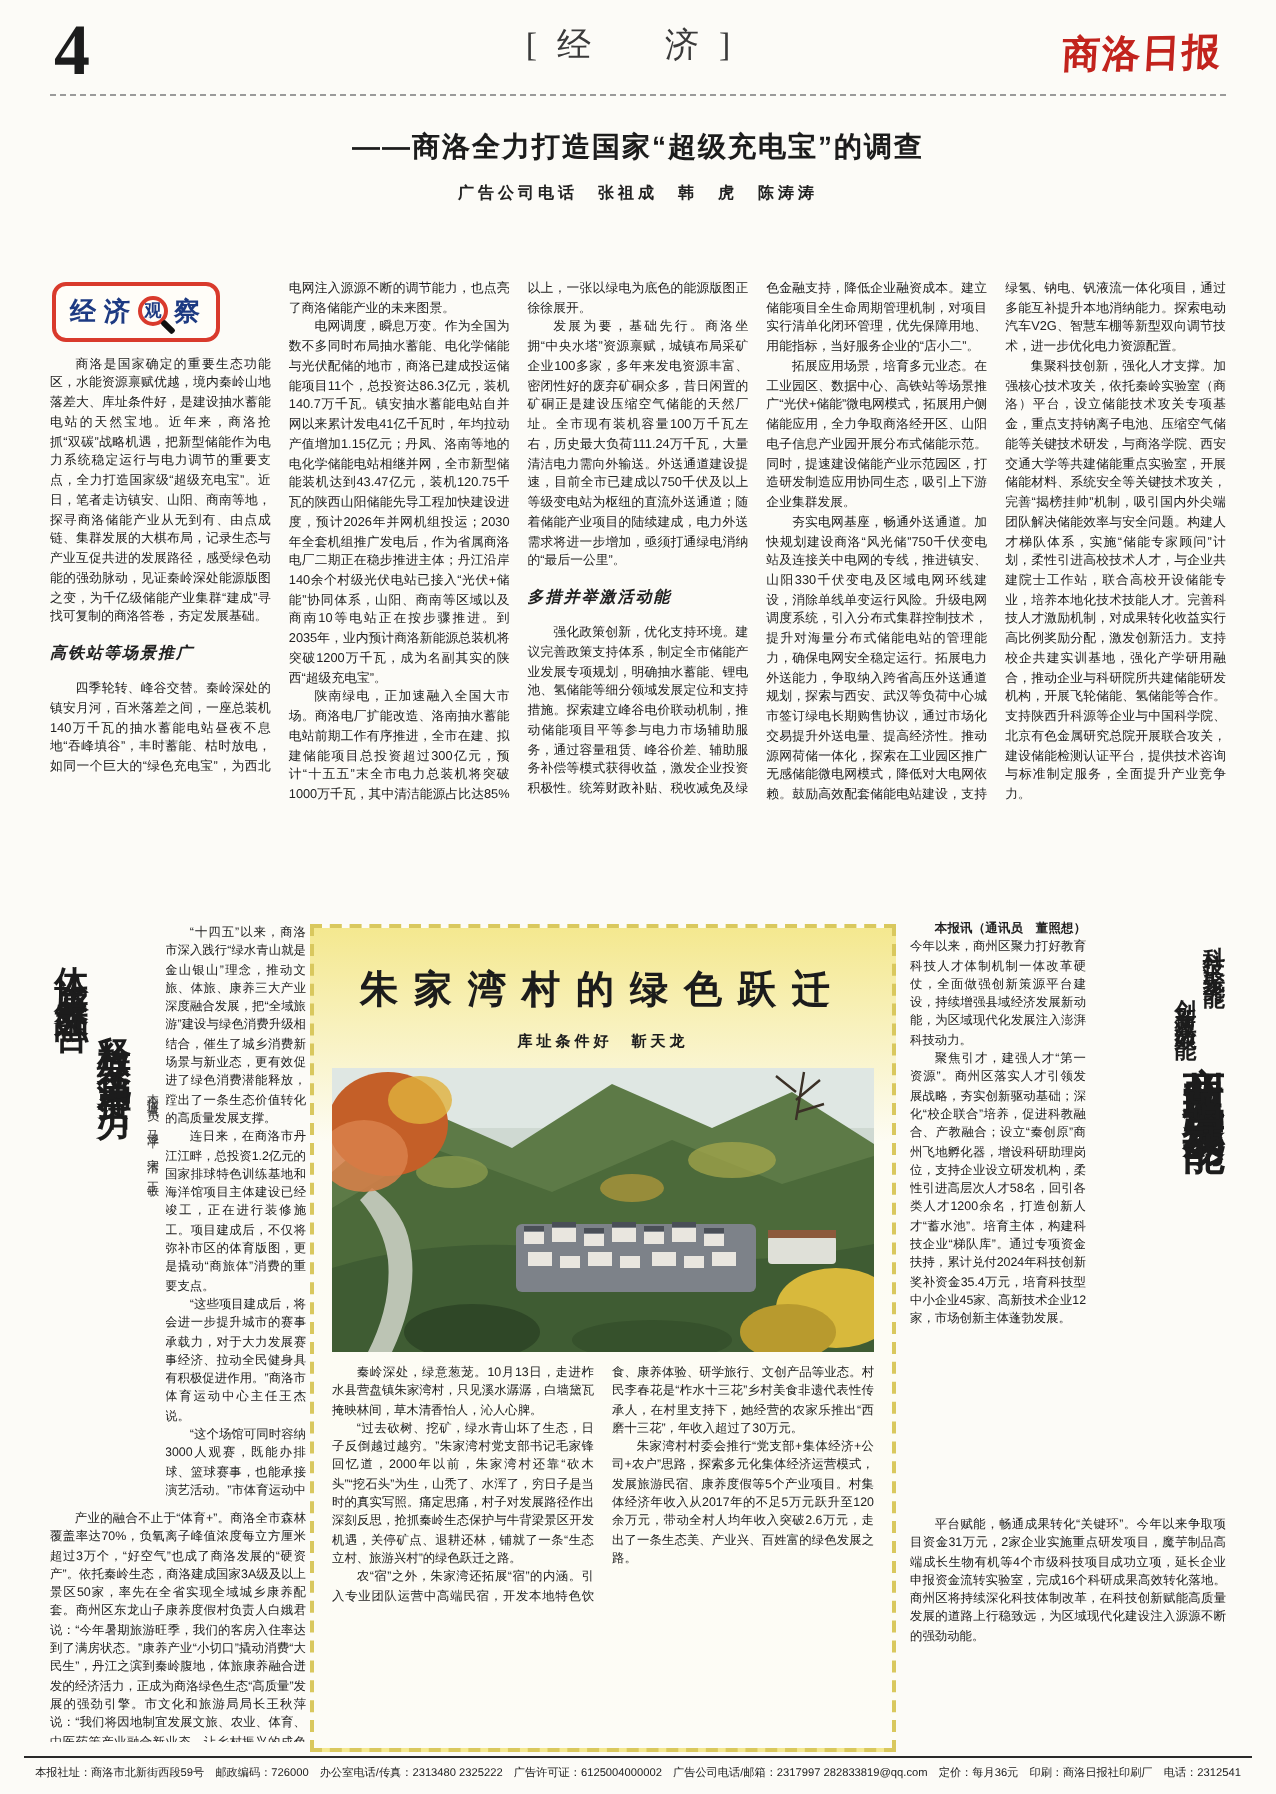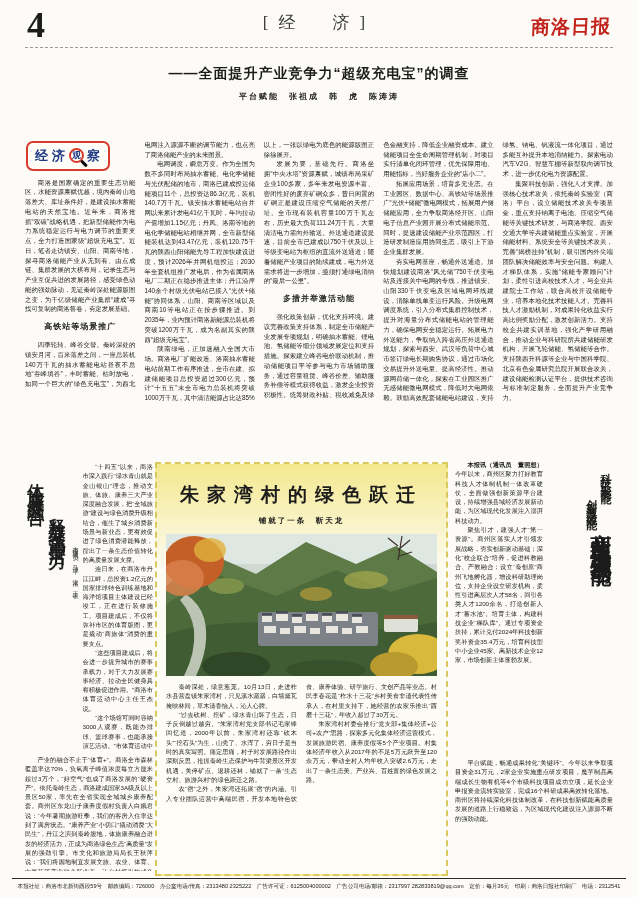--- a/index.html
+++ b/index.html
@@ -21,21 +21,21 @@
 
   
   #main-art{position:absolute;top:56px;left:25px;width:588px;}
   .m-title{text-align:center;font-size:30px;font-weight:900;letter-spacing:7px;line-height:34px;}
   .m-sub{text-align:center;font-size:14px;font-weight:bold;margin-top:9px;letter-spacing:1px;}
   .m-by{text-align:center;font-size:8px;font-weight:bold;margin-top:8px;letter-spacing:2px;color:#222;}
   #main-body{position:absolute;top:140px;left:25px;width:588px;height:316px;
              column-count:5;column-gap:9px;font-size:6.4px;line-height:1.52;text-align:justify;
              overflow:hidden;color:#212121;}
   #main-body p.para{margin:0;text-indent:2em;}
-  #main-body h4.subhead{font-size:8px;text-align:center;margin:7px 0;letter-spacing:1px;}
+  #main-body h4.subhead{font-size:8px;margin:7px 0;letter-spacing:1px;font-style:italic;}
   .badge{display:flex;align-items:center;gap:3px;border:2px solid #d93a2c;border-radius:7px;
          padding:3px 7px;width:84px;margin:1px 0 7px 1px;background:#fffdf8;}
   .badge .bt{font-size:13px;font-weight:900;color:#1d3a82;letter-spacing:1px;}
   .lens{position:relative;width:15px;height:15px;border:2px solid #d93a2c;border-radius:50%;
         display:flex;align-items:center;justify-content:center;flex:0 0 auto;}
   .lens .bt{font-size:8.5px;letter-spacing:0;}
   .lens:after{content:"";position:absolute;width:8px;height:3px;background:#101010;
         right:-6px;bottom:-4px;transform:rotate(45deg);border-radius:1px;}
 
   
@@ -82,22 +82,22 @@
 
 <div id="page">
 
   <div id="header">
     <div class="pagenum">4</div>
     <div class="section-title">[经　济]</div>
     <div class="masthead">商洛日报</div>
   </div>
 
   <div id="main-art">
-    <div class="m-sub">——全面提升产业竞争力“超级充电宝”的调查</div>
-    <div class="m-by">平台赋能　张祖成　韩　虎　陈涛涛</div>
+    <div class="m-sub">——商洛全力打造国家“超级充电宝”的调查</div>
+    <div class="m-by">广告公司电话　张祖成　韩　虎　陈涛涛</div>
   </div>
 
   <div id="main-body" class="art">
     <div class="badge">
       <span class="bt">经</span>
       <span class="bt">济</span>
       <span class="lens">
         <span class="bt">观</span>
       </span>
       <span class="bt">察</span>
@@ -131,21 +131,21 @@
           <p class="para">“这个场馆可同时容纳3000人观赛，既能办排球、篮球赛事，也能承接演艺活动。”市体育运动中心场馆负责人介绍，今年以来，这里已承办了国家十五届女子排球冠军赛、陕西省青少年锦标赛等赛事，对体旅发展有着明显的拉动作用。</p>
         </div>
     </div>
     <div id="left-bottom" class="smalltxt">
         <p class="para">产业的融合不止于“体育+”。商洛全市森林覆盖率达70%，负氧离子峰值浓度每立方厘米超过3万个，“好空气”也成了商洛发展的“硬资产”。依托秦岭生态，商洛建成国家3A级及以上景区50家，率先在全省实现全域城乡康养配套。商州区东龙山子康养度假村负责人白娥君说：“今年暑期旅游旺季，我们的客房入住率达到了满房状态。”康养产业“小切口”撬动消费“大民生”，丹江之滨到秦岭腹地，体旅康养融合迸发的经济活力，正成为商洛绿色生态“高质量”发展的强劲引擎。市文化和旅游局局长王秋萍说：“我们将因地制宜发展文旅、农业、体育、中医药等产业融合新业态，让乡村振兴的成色更足、底色更亮。”</p>
       </div>
   </div>
 
   <div id="center-art">
     <div class="c-title">朱家湾村的绿色跃迁</div>
-    <div class="c-by">铺就了一条　靳天龙</div>
+    <div class="c-by">库址条件好　靳天龙</div>
     <svg class="photo" viewBox="0 0 271 142" preserveAspectRatio="none">
       <rect x="0" y="0" width="271" height="142" fill="#cfd9d2"></rect>
       <rect x="0" y="0" width="271" height="30" fill="#dfe7e3"></rect>
       <path d="M0,52 L40,18 L90,40 L140,8 L190,30 L230,12 L271,38 L271,142 L0,142 Z" fill="#5d7a47"></path>
       <path d="M0,70 L50,40 L110,62 L170,36 L225,58 L271,44 L271,142 L0,142 Z" fill="#4c6a3a"></path>
       <ellipse cx="60" cy="52" rx="18" ry="8" fill="#8a9a4e" opacity=".8"></ellipse>
       <ellipse cx="200" cy="46" rx="22" ry="9" fill="#a9a94c" opacity=".7"></ellipse>
       <ellipse cx="150" cy="60" rx="16" ry="7" fill="#c9a33a" opacity=".6"></ellipse>
       <path d="M0,100 Q60,82 130,92 Q200,102 271,88 L271,142 L0,142 Z" fill="#3f5c33"></path>
       <g>

